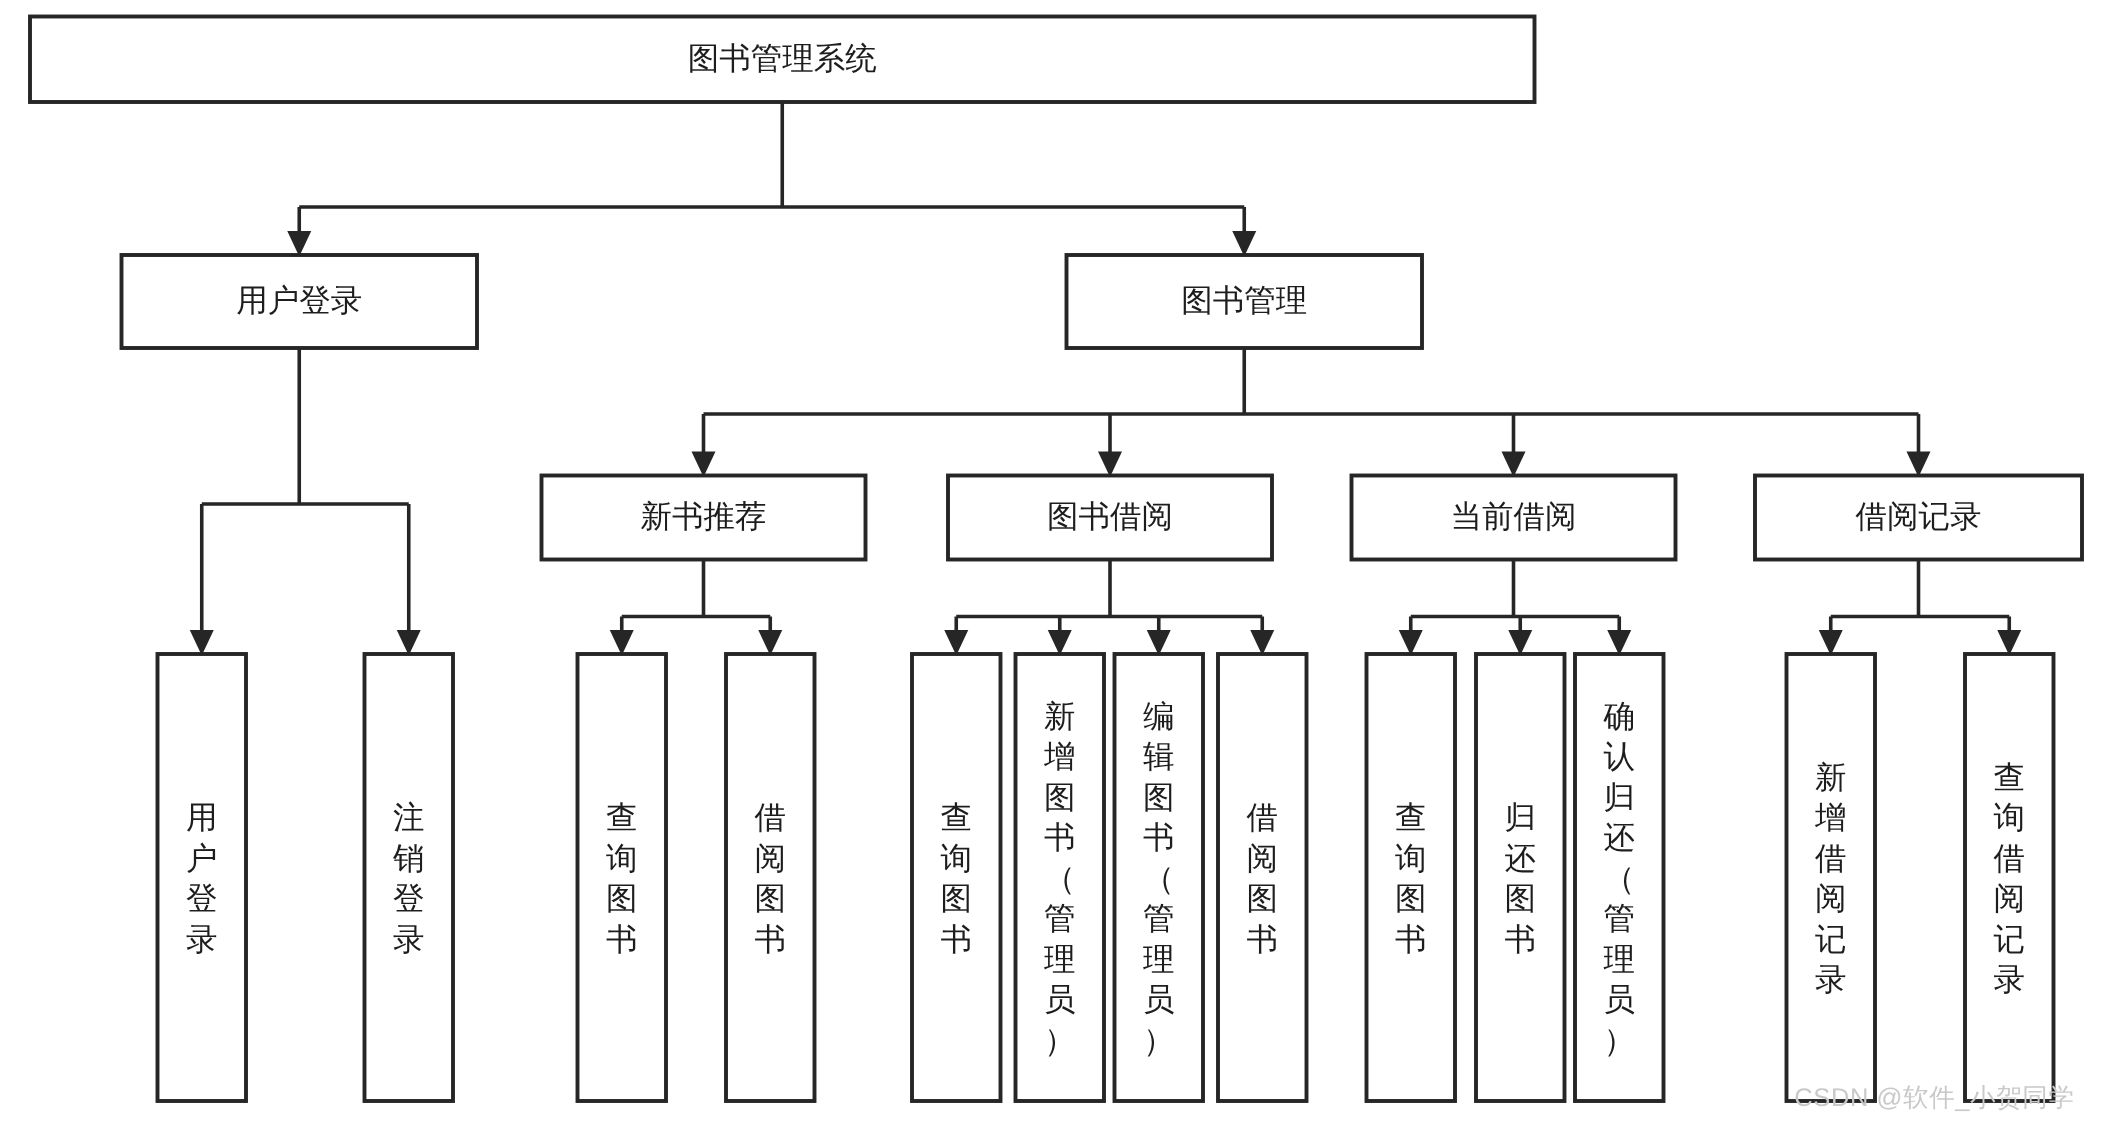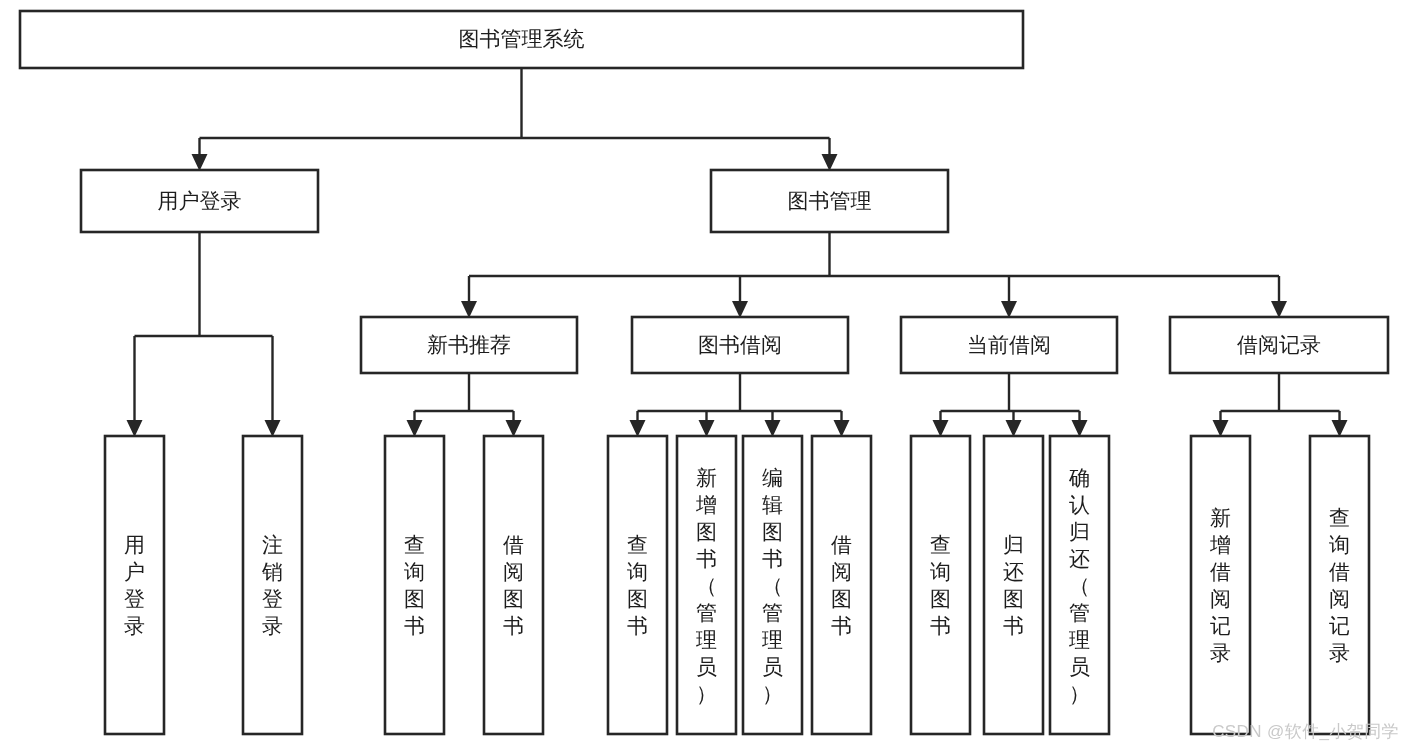--- a/index.html
+++ b/index.html
@@ -16,21 +16,21 @@
     font-family:"Liberation Sans","DejaVu Sans",sans-serif;
     font-size:21px;fill:#1d1d1d;
     dominant-baseline:middle;text-anchor:middle;
   }
   .leaf-label{
     font-family:"Liberation Sans","DejaVu Sans",sans-serif;
     font-size:21px;fill:#1d1d1d;
     text-anchor:middle;
   }
   .watermark{
-    position:absolute;right:6px;bottom:4px;
+    position:absolute;right:22px;bottom:4px;
     font-family:"Liberation Sans","DejaVu Sans",sans-serif;
     font-size:17px;color:#c9c9c9;white-space:nowrap;letter-spacing:0.4px;
   }
 </style>
 </head>
 <body>
 
 <div id="diagram-root">
   <svg class="flow" viewBox="0 0 1405 747">
     <g id="edges-layer">

